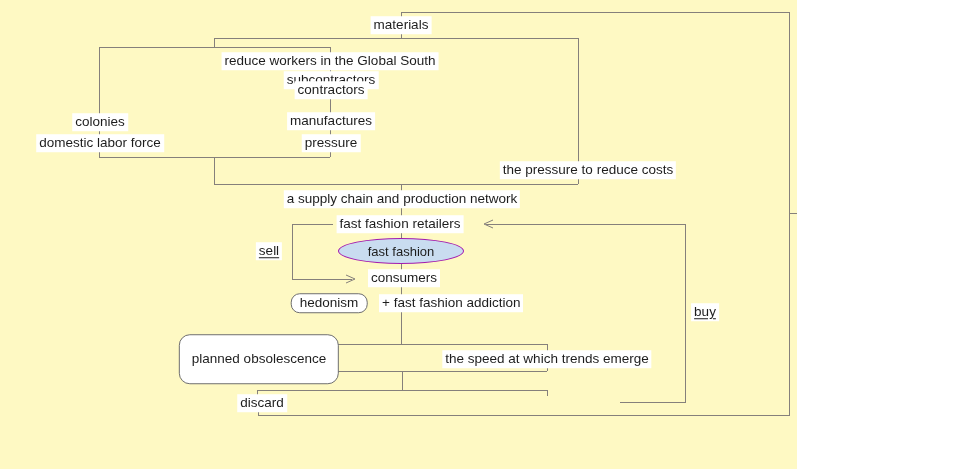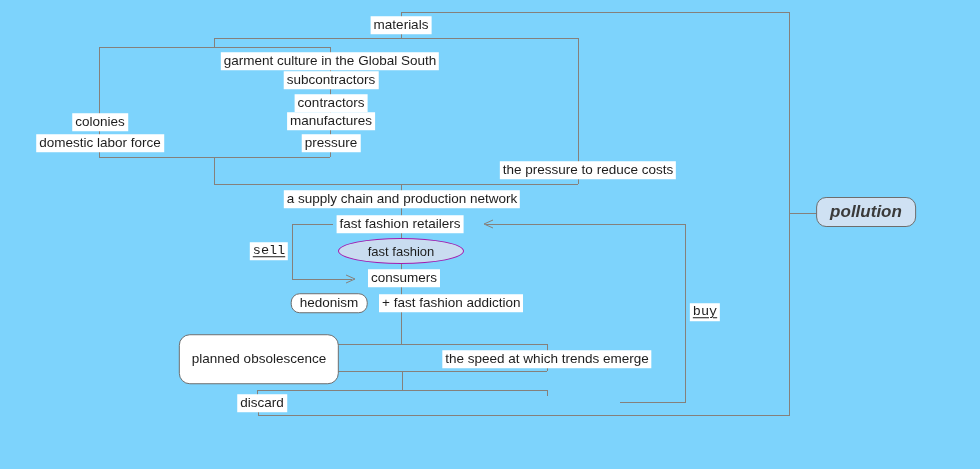--- a/index.html
+++ b/index.html
@@ -1,27 +1,27 @@
 <!DOCTYPE html>
 <html><head>
 <meta charset="utf-8">
 <style>
   html,body{margin:0;padding:0;background:#fff;}
   .stage{
-    position:relative;width:980px;height:469px;background:#7dd3fc;overflow:hidden;
+    position:relative;width:797px;height:469px;background:#fef9c3;overflow:hidden;
     font-family:"Liberation Sans",sans-serif;color:#1d1d1d;
   }
   svg.wires{position:absolute;left:0;top:0;z-index:1;}
   .lbl{
     position:absolute;transform:translate(-50%,-50%);
     background:#ffffff;padding:1px 3px;font-size:13.5px;line-height:1.15;
     white-space:nowrap;z-index:2;
   }
   .left-anchor{transform:translate(0,-50%);}
-  .underline{text-decoration:underline;text-underline-offset:2px;font-family:Liberation Mono, monospace;}
+  .underline{text-decoration:underline;text-underline-offset:2px;}
   .bold-gray{font-weight:bold;color:#3e3e3e;}
   .pill{border:1px solid #6e6e6e;border-radius:9px;padding:1px 8px;}
   .pill-wide{border:1px solid #6e6e6e;border-radius:11px;padding:16px 12px;}
   .node-ellipse{
     position:absolute;left:401px;top:251px;transform:translate(-50%,-50%);
     width:124px;height:24px;background:#c9dcf0;border:1px solid #a21caf;border-radius:50%;
     display:flex;align-items:center;justify-content:center;font-size:13px;z-index:2;
   }
   .node-pollution{
     position:absolute;left:866px;top:212px;transform:translate(-50%,-50%);
@@ -51,23 +51,23 @@
     <path shape-rendering="crispEdges" d="M257 390 H547 M257 390 V396 M547 390 V396"></path>
 
     <path shape-rendering="crispEdges" d="M620 402 H685 V224 H486"></path>
     <path d="M493 220 L484 224 L493 228"></path>
 
     <path shape-rendering="crispEdges" d="M333 224 H292 V279 H352"></path>
     <path d="M346 275 L355 279 L346 283"></path>
   </svg>
 
   <div class="lbl" style="left:401px;top:25px">materials</div>
-  <div class="lbl" style="left:330px;top:61px">garment culture in the Global South</div>
+  <div class="lbl" style="left:330px;top:61px">reduce workers in the Global South</div>
   <div class="lbl" style="left:331px;top:80px">subcontractors</div>
-  <div class="lbl" style="left:331px;top:103px">contractors</div>
+  <div class="lbl" style="left:331px;top:90px">contractors</div>
   <div class="lbl" style="left:331px;top:121px">manufactures</div>
   <div class="lbl" style="left:331px;top:143px">pressure</div>
   <div class="lbl" style="left:100px;top:122px">colonies</div>
   <div class="lbl" style="left:100px;top:143px">domestic labor force</div>
   <div class="lbl" style="left:588px;top:170px">the pressure to reduce costs</div>
   <div class="lbl" style="left:402px;top:199px">a supply chain and production network</div>
   <div class="lbl" style="left:400px;top:224px">fast fashion retailers</div>
   <div class="lbl underline" style="left:269px;top:251px">sell</div>
 
   <div class="node-ellipse">

